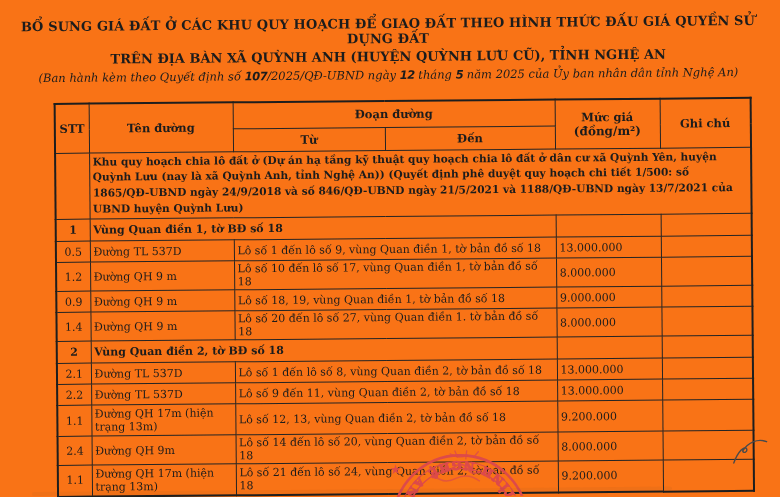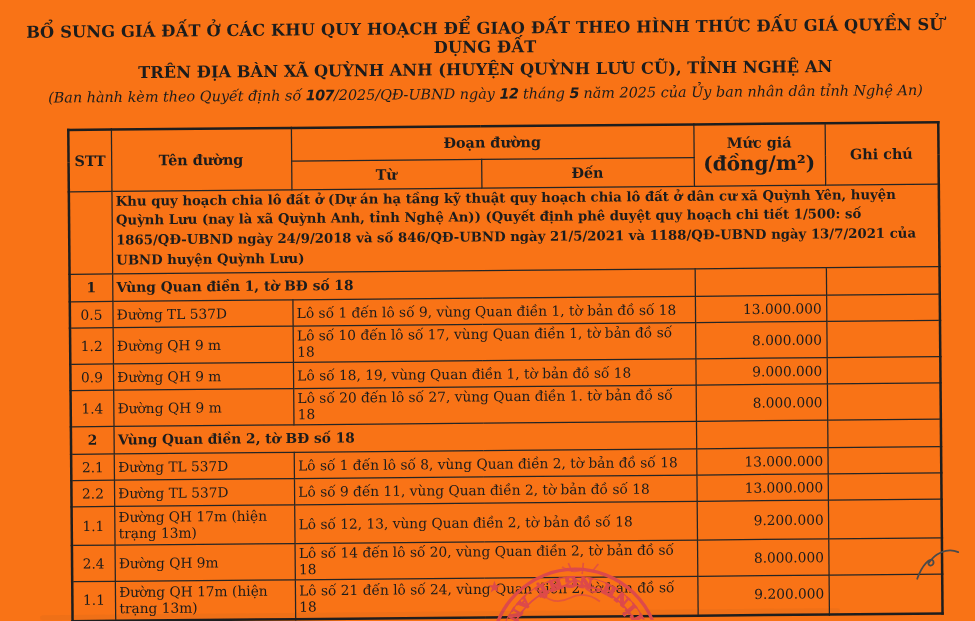--- a/index.html
+++ b/index.html
@@ -28,30 +28,30 @@
   .price-table th,.price-table td{
     border:1px solid #252525;
     padding:1px 3px;
     vertical-align:middle;
     overflow:hidden;
   }
   table.price-table{border:2px solid #1e1e1e;}
   .price-table thead th{font-weight:bold;font-size:11.5px;text-align:center;padding:2px;}
   .hdr-row1{height:26px;}
   .hdr-row2{height:23px;}
-  .price-unit{font-weight:bold;font-size:16px;display:block;}
+  .price-unit{font-weight:bold;font-size:12px;display:block;}
   tr.note{height:52px;}
   tr.section{height:22px;}
   tr.data{height:21px;}
   tr.tall{height:31px;}
   .c-stt{text-align:center;}
   tr.section .c-stt{font-weight:bold;}
   .c-street{padding-left:5px;}
   .c-seg{padding-left:6px;}
-  .c-price{text-align:right;}
+  .c-price{text-align:left;}
   .note-cell{font-weight:bold;font-size:10.6px;line-height:1.5;padding:2px 6px 2px 5px;vertical-align:middle;}
   .section-cell{font-weight:bold;padding-left:5px;}
 
   
   .stamp{position:absolute;left:368px;top:446px;}
   .tick{position:absolute;left:720px;top:436px;}
   .bottom-smudge{position:absolute;left:30px;top:489px;width:640px;height:4px;background:rgba(60,60,60,0.05);border-radius:2px;}
 </style>
 </head>
 <body>

